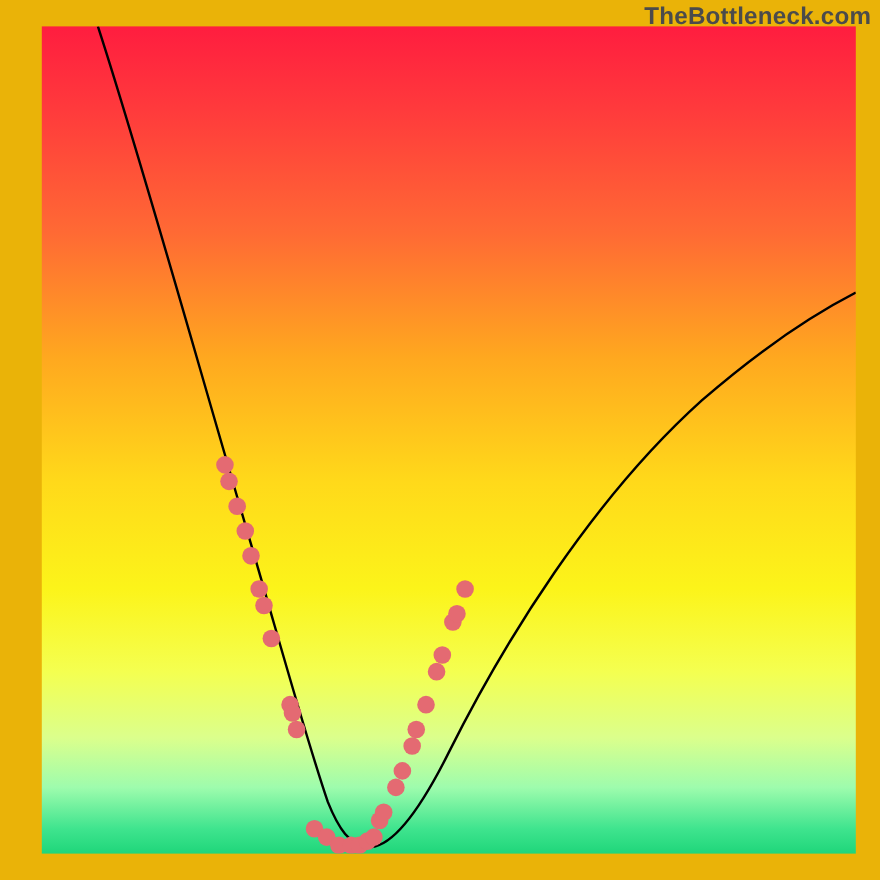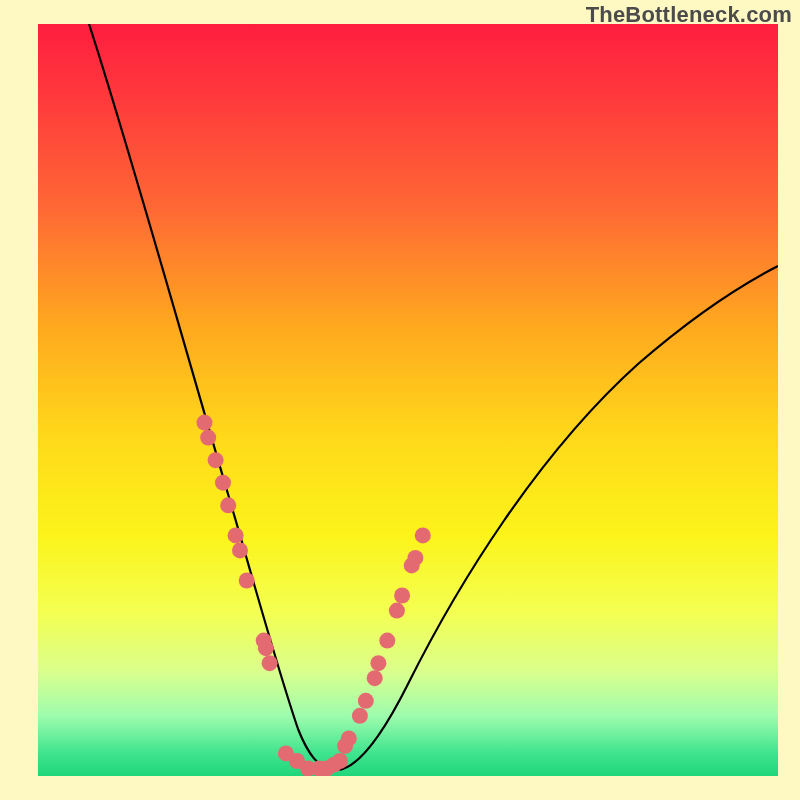--- a/index.html
+++ b/index.html
@@ -8,21 +8,21 @@
     width: 800px;
     height: 800px;
     background: #000;
     overflow: hidden;
     font-family: Arial, Helvetica, sans-serif;
   }
   .stage {
     position: relative;
     width: 800px;
     height: 800px;
-    background: #fef9c3;
+    background: #eab308;
   }
   .plot {
     position: absolute;
     left: 38px;
     top: 24px;
     width: 740px;
     height: 752px;
     
     background: linear-gradient(
       to bottom,

